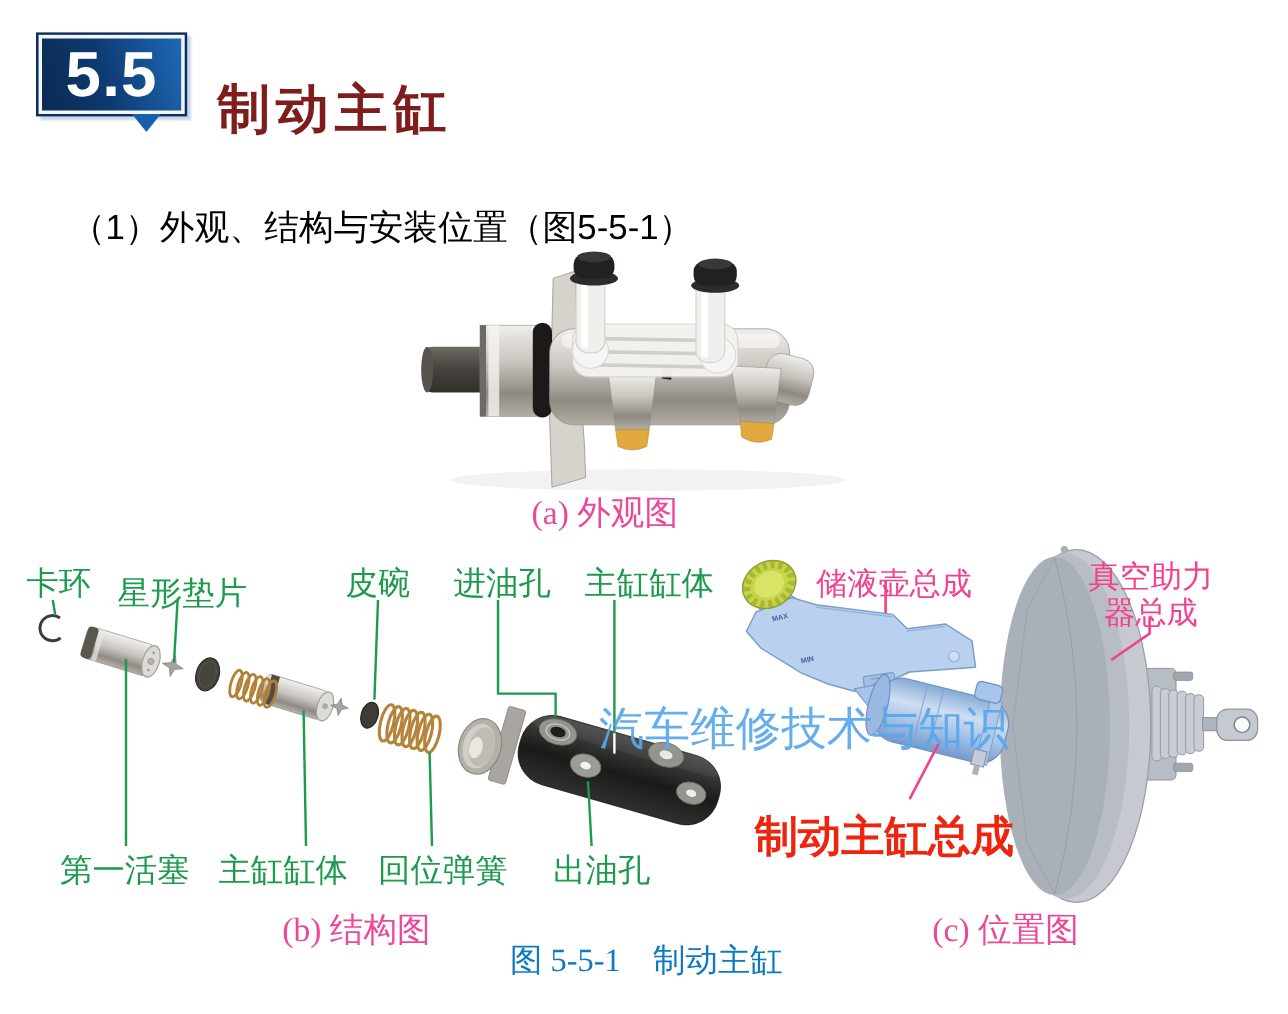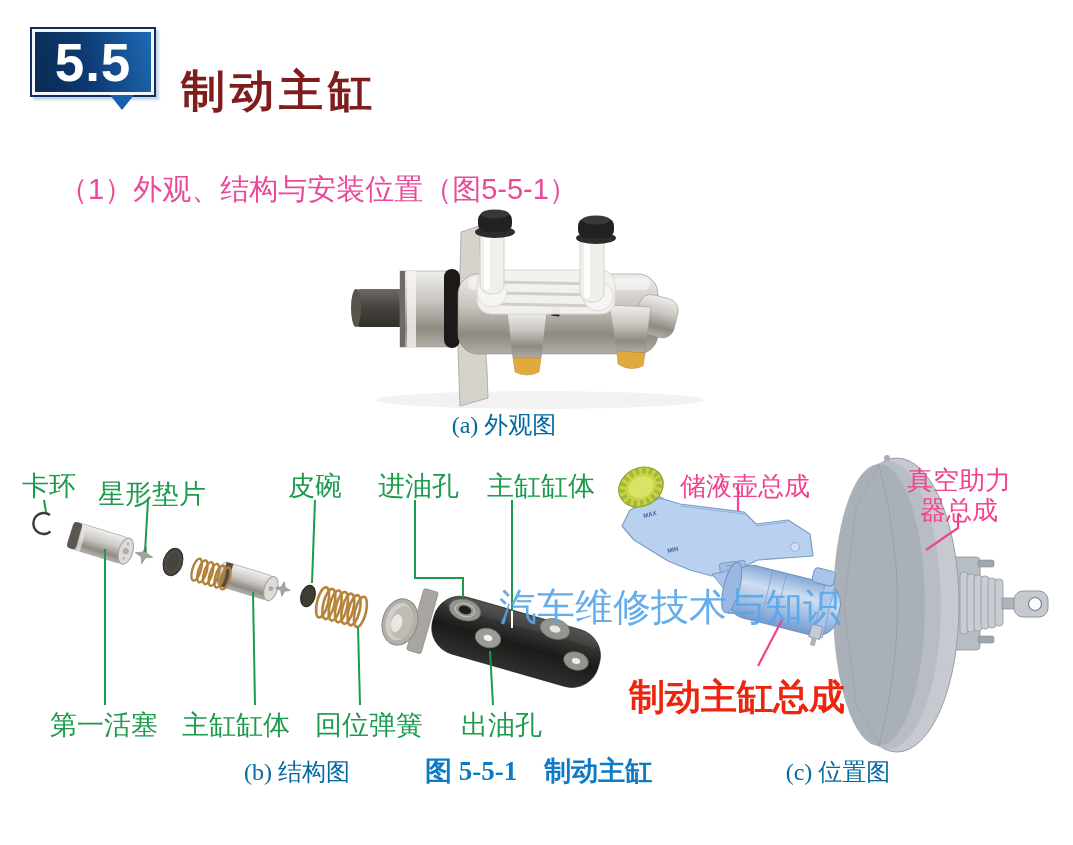--- a/index.html
+++ b/index.html
@@ -10,33 +10,33 @@
   .badge{position:absolute;left:30px;top:27px;width:122px;height:66px;
          background:linear-gradient(75deg,#0a2950 0%,#0e3a72 45%,#1e6cb8 100%);
          border:2px solid #0c2f5f;box-shadow:inset 0 0 0 3px #f2f6fb,3px 3px 2px #c7d6e6;
          display:flex;align-items:center;justify-content:center;}
   .badge span{color:#fff;font-size:53px;font-weight:800;line-height:1;letter-spacing:1px;}
   .badge-arrow{position:absolute;left:110px;top:95px;width:0;height:0;
          border-left:12px solid transparent;border-right:12px solid transparent;
          border-top:15px solid #1a5fae;}
   .page-title{position:absolute;left:181px;top:33px;font-size:44px;font-weight:800;
          color:#7f1d1d;letter-spacing:5px;white-space:nowrap;}
-  .intro{position:absolute;left:59px;top:141px;font-size:29px;color:#ec4899;white-space:nowrap;}
+  .intro{position:absolute;left:59px;top:141px;font-size:29px;color:#000000;white-space:nowrap;}
 
   
   .lab{position:absolute;white-space:nowrap;font-family:"Liberation Serif","DejaVu Serif",serif;}
   .lab.green{color:var(--green);font-size:27px;text-align:right;}
   .lab.pink{color:var(--pink);font-size:26px;margin-top:20px;}
   .lab.red{color:var(--red);font-size:36px;font-weight:700;
            font-family:"Liberation Sans","DejaVu Sans",sans-serif;text-align:center;}
   .cap{position:absolute;font-family:"Liberation Serif","DejaVu Serif",serif;
-       font-size:24px;color:#0369a1;text-align:center;white-space:nowrap;}
+       font-size:28px;color:#ec4899;text-align:center;white-space:nowrap;}
   .watermark{position:absolute;left:499px;top:582px;font-size:38px;color:var(--wm);
        opacity:.92;white-space:nowrap;z-index:6;}
-  .fig-caption{position:absolute;left:425px;top:753px;font-size:27px;font-weight:700;
+  .fig-caption{position:absolute;left:425px;top:782px;font-size:27px;font-weight:400;
        color:var(--capblue);font-family:"Liberation Serif","DejaVu Serif",serif;white-space:nowrap;}
 
   
   .gl{stroke:var(--green);stroke-width:2;fill:none;}
   .wl{stroke:#ffffff;stroke-width:2;fill:none;}
   .pl{stroke:var(--pink);stroke-width:2.2;fill:none;}
   svg{position:absolute;overflow:visible;}
 </style>
 </head>
 <body>

